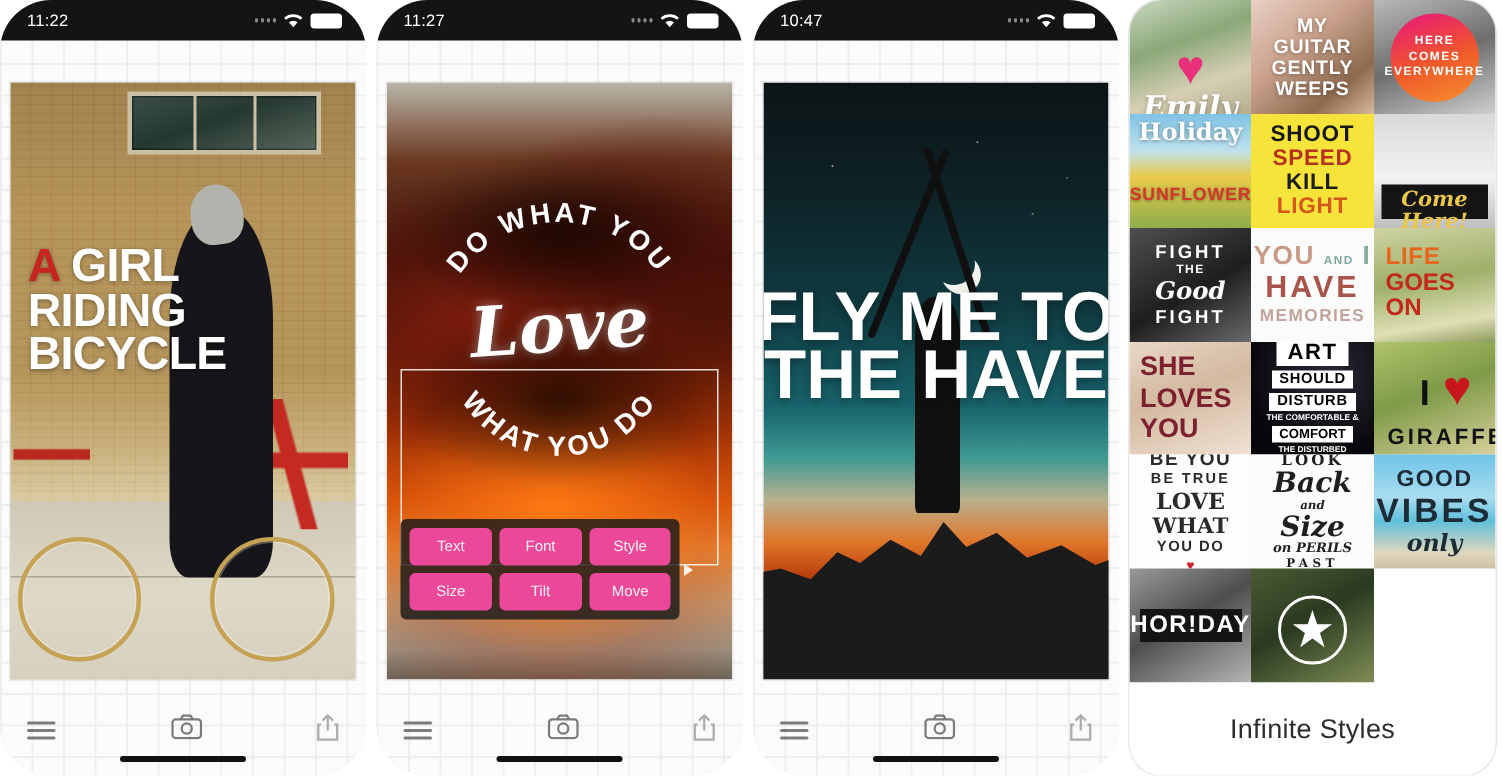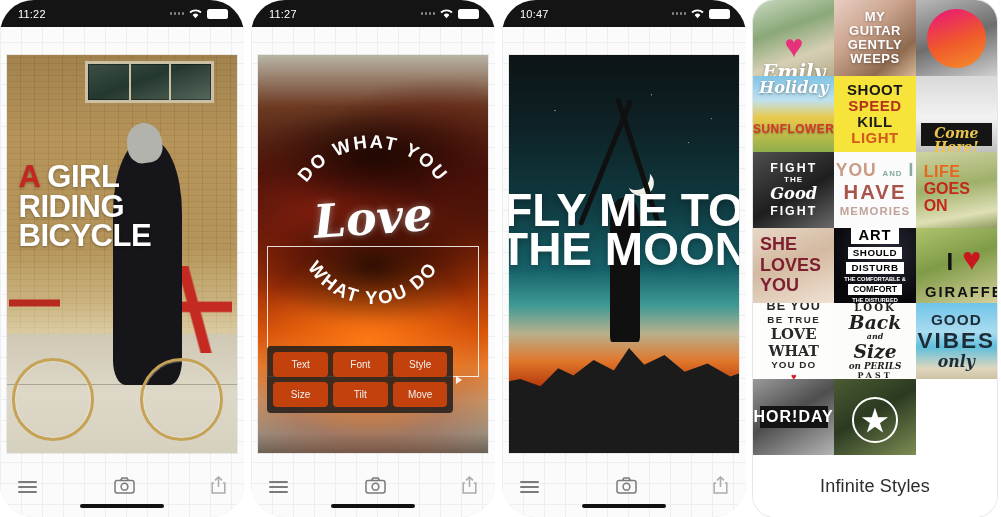--- a/index.html
+++ b/index.html
@@ -239,21 +239,21 @@
     width: 81%;
     background: rgba(26,26,26,.82);
     border-radius: 4px;
     padding: 6px;
     display: grid;
     grid-template-columns: repeat(3, 1fr);
     gap: 5px;
     z-index: 5;
   }
   .tool-btn {
-    background: #c2410c;
+    background: #ec4899;
     color: #f0f0f0;
     font-size: 10px;
     text-align: center;
     padding: 7px 0;
     border-radius: 4px;
     cursor: pointer;
     font-family: "Liberation Sans", sans-serif;
   }
   .panel-arrow {
     position: absolute;
@@ -565,21 +565,21 @@
       <div class="canvas">
         <div class="night">
           <div class="moon"></div>
           <div class="horizon-sil"></div>
           <div class="person-sil"></div>
           <div class="arm l"></div>
           <div class="arm r"></div>
         </div>
         <div class="moon-text">
           <div>FLY ME TO</div>
-          <div>THE MOON</div>
+          <div>THE HAVE</div>
         </div>
       </div>
 
       <div class="bottombar">
         <span class="tb-ico hamburger">
             <span></span>
             <span></span>
             <span></span>
           </span>
         <span class="tb-ico">
@@ -608,24 +608,29 @@
         <div class="tile bg-guitar">
           <div class="lbl" style="color: rgb(255, 255, 255); font-size: 13px;">
             <div style="letter-spacing:.5px;margin:1px 0;text-shadow:0 1px 3px rgba(0,0,0,.35)">MY</div>
             <div style="letter-spacing:.5px;margin:1px 0;text-shadow:0 1px 3px rgba(0,0,0,.35)">GUITAR</div>
             <div style="letter-spacing:.5px;margin:1px 0;text-shadow:0 1px 3px rgba(0,0,0,.35)">GENTLY</div>
             <div style="letter-spacing:.5px;margin:1px 0;text-shadow:0 1px 3px rgba(0,0,0,.35)">WEEPS</div>
           </div>
         </div>
         <div class="tile bg-here">
           <div style="position:absolute;left:14%;top:12%;width:72%;aspect-ratio:1;border-radius:50%;background:linear-gradient(160deg,#e8147d,#f05a2a 55%,#f5902e);"></div>
+          <div class="lbl" style="color: rgb(255, 255, 255); font-size: 8px; line-height: 1.35;">
+            <div style="letter-spacing:1px">HERE</div>
+            <div style="letter-spacing:1px">COMES</div>
+            <div style="letter-spacing:1px">EVERYWHERE</div>
+          </div>
         </div>
         <div class="tile bg-holiday">
           <div class="lbl" style="color: rgb(255, 255, 255); font-size: 14px; transform: translateY(-6px);">
-            <div style="font-family:'DejaVu Serif',serif;font-style:italic;font-size:1.15em;text-shadow:0 1px 3px rgba(0,0,0,.4);margin-bottom:28px">Holiday</div>
+            <div style="font-family:'DejaVu Serif',serif;font-size:1.15em;text-shadow:0 1px 3px rgba(0,0,0,.4);margin-bottom:28px">Holiday</div>
             <div style="color:#d4372a;font-size:.85em;letter-spacing:.5px;text-shadow:0 1px 2px rgba(0,0,0,.35)">SUNFLOWER</div>
           </div>
         </div>
         <div class="tile bg-shoot">
           <div class="lbl" style="color: rgb(29, 29, 29); font-size: 15px;">
             <div style="color:#171717;letter-spacing:.5px;margin:1px 0">SHOOT</div>
             <div style="color:#b5321d;letter-spacing:.5px;margin:1px 0">SPEED</div>
             <div style="color:#1d1d1d;letter-spacing:.5px;margin:1px 0">KILL</div>
             <div style="color:#d4571c;letter-spacing:.5px;margin:1px 0">LIGHT</div>
           </div>

